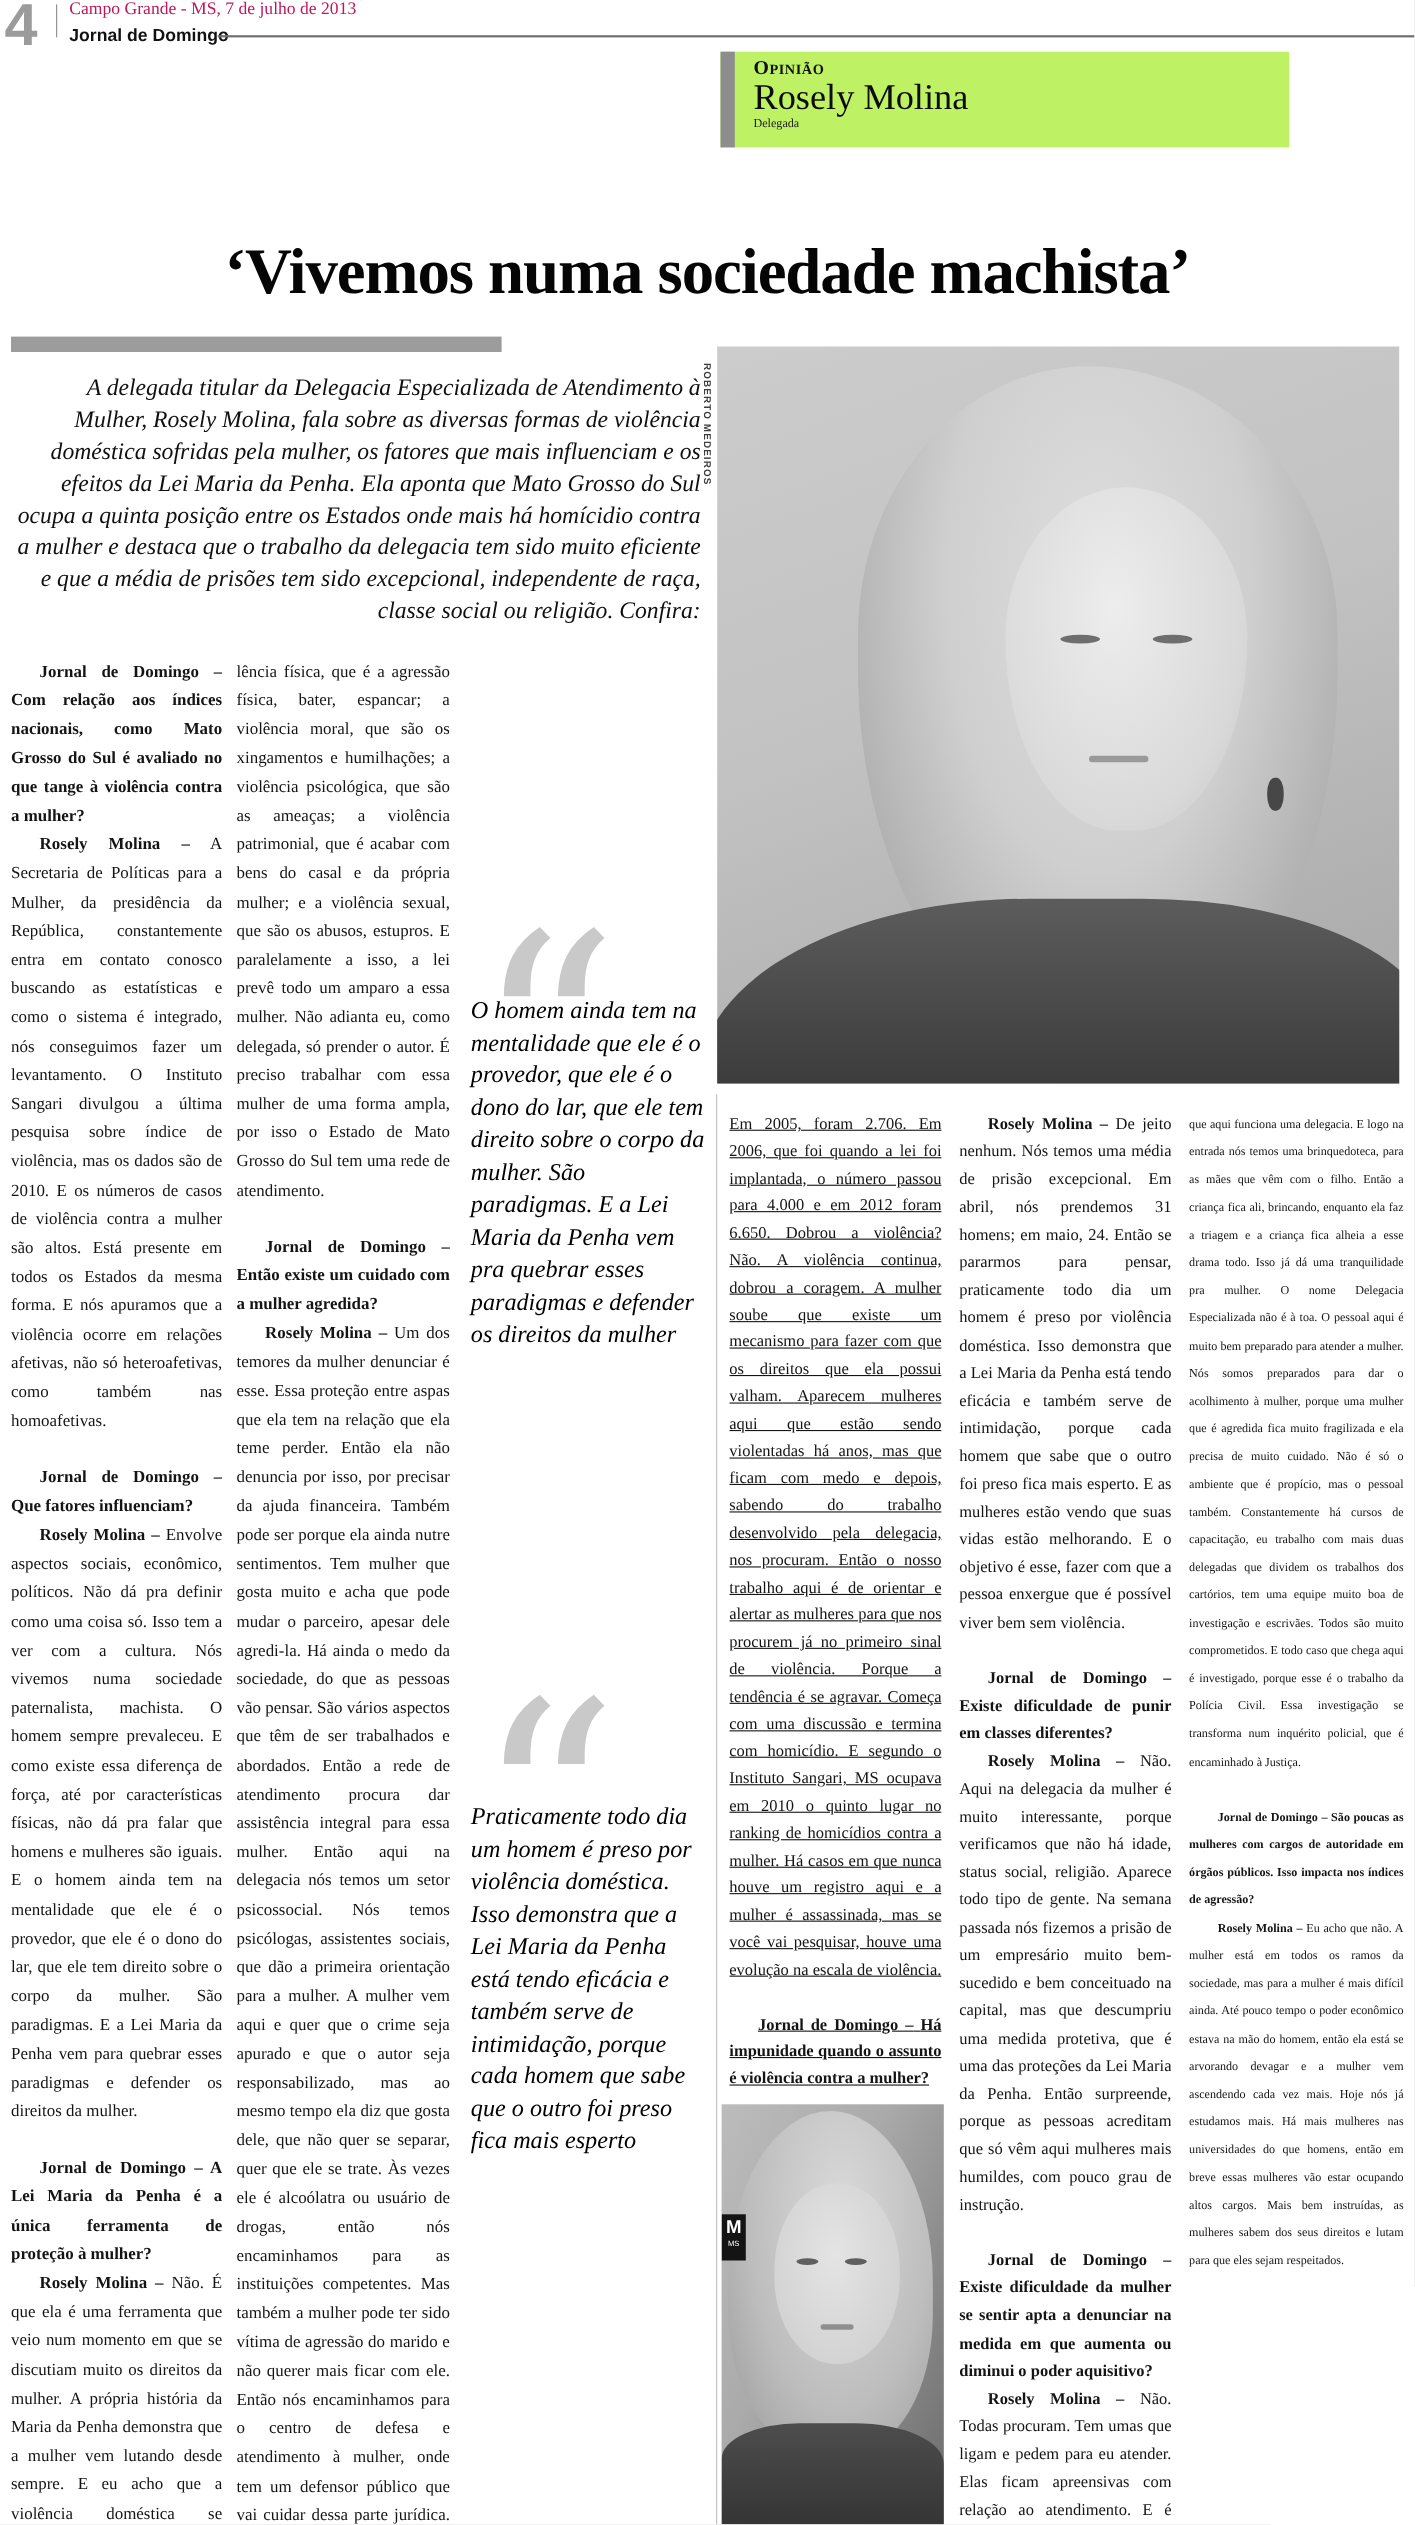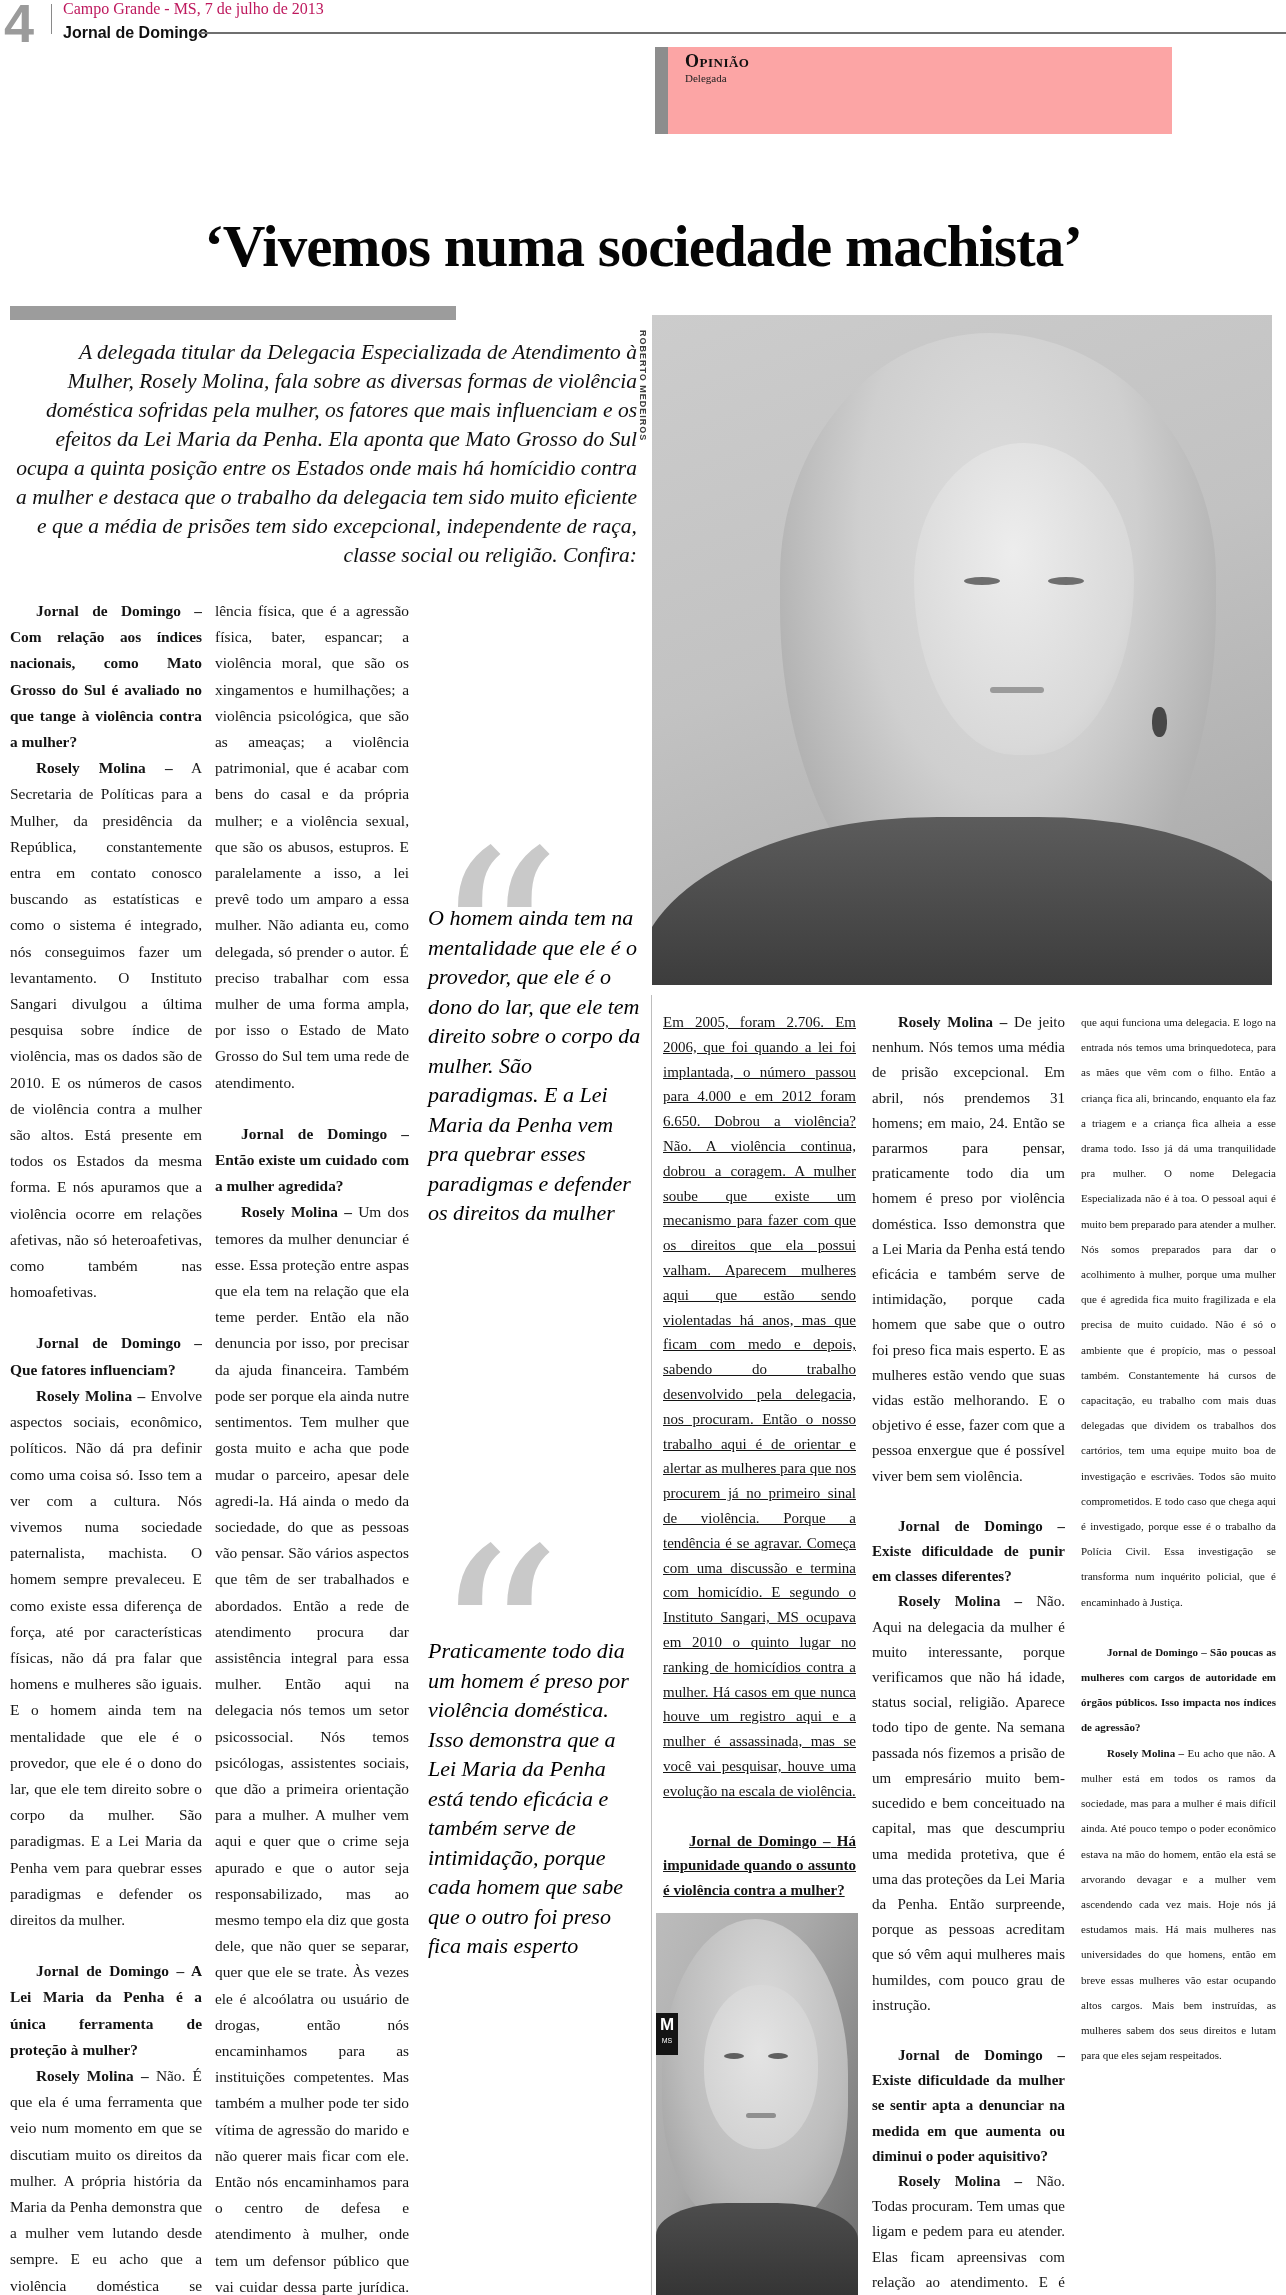--- a/index.html
+++ b/index.html
@@ -9,21 +9,21 @@
   
   .page-number{position:absolute;left:4px;top:-8px;font-family:"Liberation Sans",sans-serif;
         font-weight:bold;font-size:54px;color:#9b9b9b;}
   .header-vline{position:absolute;left:51px;top:4px;width:1px;height:30px;background:#8a8a8a;}
   .header-date{position:absolute;left:63px;top:0px;font-size:16px;color:#be185d;white-space:nowrap;}
   .header-paper{position:absolute;left:63px;top:24px;font-family:"Liberation Sans",sans-serif;
         font-weight:bold;font-size:16px;color:#111;}
   .header-rule{position:absolute;left:198px;top:32px;width:1088px;height:2px;background:#6f6f6f;}
 
   
-  .opinion-box{position:absolute;left:655px;top:47px;width:517px;height:87px;background:#fca5a5;
+  .opinion-box{position:absolute;left:655px;top:47px;width:517px;height:87px;background:#bef264;
         border-left:13px solid #8d8d8d;padding-left:17px;box-sizing:border-box;}
   .opinion-kicker{font-variant:small-caps;font-weight:bold;font-size:18px;letter-spacing:.5px;
         padding-top:4px;color:#101010;}
   .opinion-author{font-size:33px;line-height:34px;color:#0c0c0c;}
   .opinion-role{font-size:11px;color:#222;}
 
   
   .headline{position:absolute;left:0;top:166px;width:1286px;text-align:center;font-weight:bold;
         font-size:59px;letter-spacing:-1px;line-height:80px;color:#050505;}
 
@@ -94,20 +94,21 @@
 <div class="page">
 
   <div class="page-number">4</div>
   <div class="header-vline"></div>
   <div class="header-date">Campo Grande - MS, 7 de julho de 2013</div>
   <div class="header-paper">Jornal de Domingo</div>
   <div class="header-rule"></div>
 
   <div class="opinion-box">
     <div class="opinion-kicker">Opinião</div>
+    <div class="opinion-author">Rosely Molina</div>
     <div class="opinion-role">Delegada</div>
   </div>
 
   <h1 class="headline">‘Vivemos numa sociedade machista’</h1>
 
   <div class="lead-bar"></div>
   <div class="lead">A delegada titular da Delegacia Especializada de Atendimento à Mulher, Rosely Molina, fala sobre as diversas formas de violência doméstica sofridas pela mulher, os fatores que mais influenciam e os efeitos da Lei Maria da Penha. Ela aponta que Mato Grosso do Sul ocupa a quinta posição entre os Estados onde mais há homícidio contra a mulher e destaca que o trabalho da delegacia tem sido muito eficiente e que a média de prisões tem sido excepcional, independente de raça, classe social ou religião. Confira:</div>
 
   <div class="photo-main">
     <div class="pm-hair"></div>

